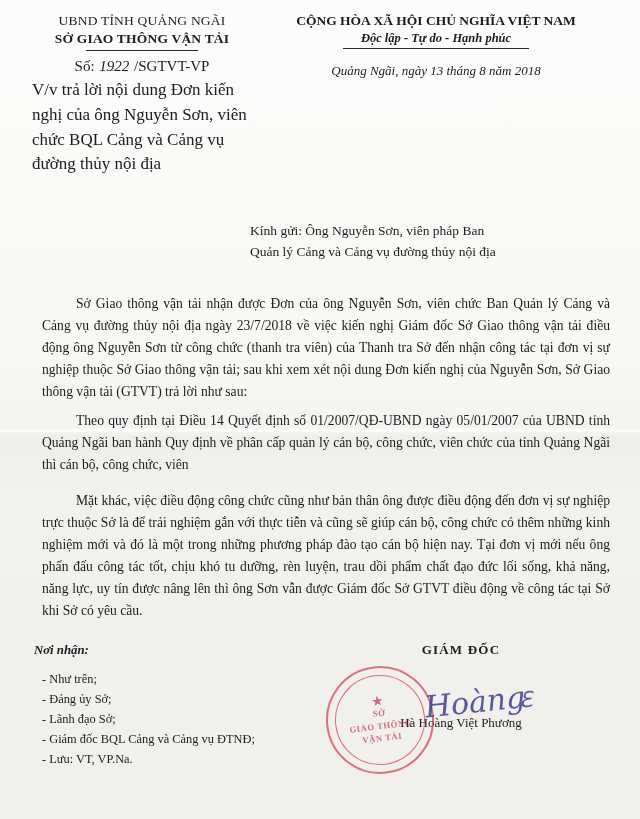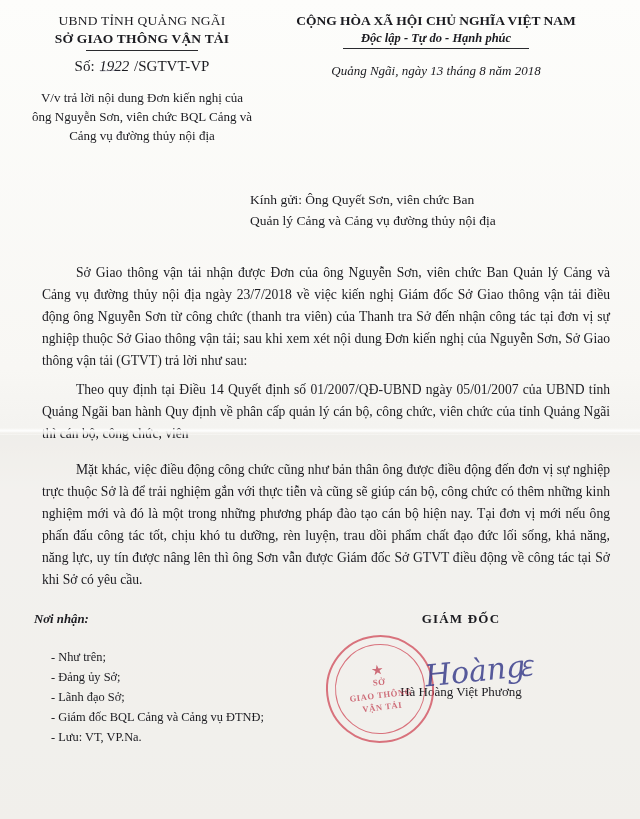--- a/index.html
+++ b/index.html
@@ -110,24 +110,24 @@
     content: "";
     position: absolute;
     left: 2px;
     top: 1px;
     width: 20px;
     height: 11px;
     border-bottom: 1px solid rgba(60,60,90,.35);
     transform: rotate(-3deg);
   }
   .subject {
-    font-size: 13px;
+    font-size: 17px;
     line-height: 1.45;
-    text-align: center;
-    margin-top: 14px;
+    text-align: left;
+    margin-top: 3px;
     padding: 0 6px;
   }
   .place-date {
     font-size: 13px;
     font-style: italic;
     text-align: center;
     margin-top: 14px;
   }
 
   
@@ -168,21 +168,21 @@
     line-height: 1.62;
   }
   .recv-title {
     font-style: italic;
     font-weight: bold;
     margin-bottom: 2px;
     font-size: 12.8px;
   }
   .recv ul {
     list-style: none;
-    margin: 17px;
+    margin: 8px;
     padding: 0;
   }
   .signer {
     flex: 1;
     text-align: center;
     position: relative;
     padding-top: 2px;
   }
   .signer-title {
     font-size: 13px;
@@ -279,21 +279,21 @@
 
       <div class="hdr-right">
         <div class="nation">CỘNG HÒA XÃ HỘI CHỦ NGHĨA VIỆT NAM</div>
         <div class="motto">Độc lập - Tự do - Hạnh phúc</div>
         <div class="rule right"></div>
         <div class="place-date">Quảng Ngãi, ngày 13 tháng 8 năm 2018</div>
       </div>
     </div>
 
     <div class="recipient">
-      <div>Kính gửi: Ông Quyết Sơn, viên chức Ban</div>
+      <div>Kính gửi: Ông Nguyễn Sơn, viên pháp Ban</div>
       <div>Quản lý Cảng và Cảng vụ đường thủy nội địa</div>
     </div>
 
     <div class="body-wrap">
       <p class="para">Sở Giao thông vận tải nhận được Đơn của ông Nguyễn Sơn, viên chức Ban Quản lý Cảng và Cảng vụ đường thủy nội địa ngày 23/7/2018 về việc kiến nghị Giám đốc Sở Giao thông vận tải điều động ông Nguyễn Sơn từ công chức (thanh tra viên) của Thanh tra Sở đến nhận công tác tại đơn vị sự nghiệp thuộc Sở Giao thông vận tải; sau khi xem xét nội dung Đơn kiến nghị của Nguyễn Sơn, Sở Giao thông vận tải (GTVT) trả lời như sau:</p>
       <p class="para gap-after">Theo quy định tại Điều 14 Quyết định số 01/2007/QĐ-UBND ngày 05/01/2007 của UBND tỉnh Quảng Ngãi ban hành Quy định về phân cấp quản lý cán bộ, công chức, viên chức của tỉnh Quảng Ngãi thì cán bộ, công chức, viên</p>
       <p class="para lower">Mặt khác, việc điều động công chức cũng như bản thân ông được điều động đến đơn vị sự nghiệp trực thuộc Sở là để trải nghiệm gắn với thực tiễn và cũng sẽ giúp cán bộ, công chức có thêm những kinh nghiệm mới và đó là một trong những phương pháp đào tạo cán bộ hiện nay. Tại đơn vị mới nếu ông phấn đấu công tác tốt, chịu khó tu dưỡng, rèn luyện, trau dồi phẩm chất đạo đức lối sống, khả năng, năng lực, uy tín được nâng lên thì ông Sơn vẫn được Giám đốc Sở GTVT điều động về công tác tại Sở khi Sở có yêu cầu.</p>
     </div>
 
     <div class="sig-area">

